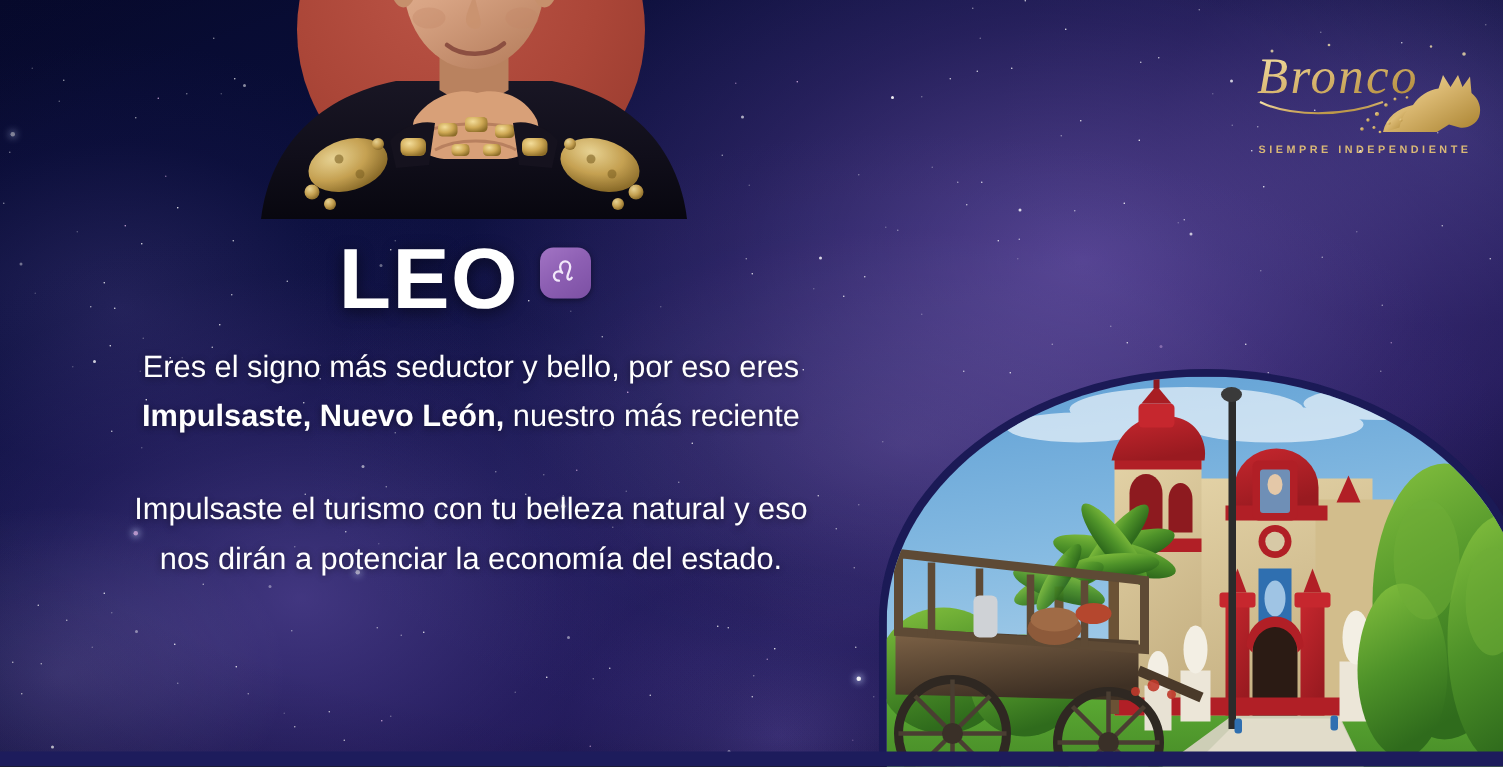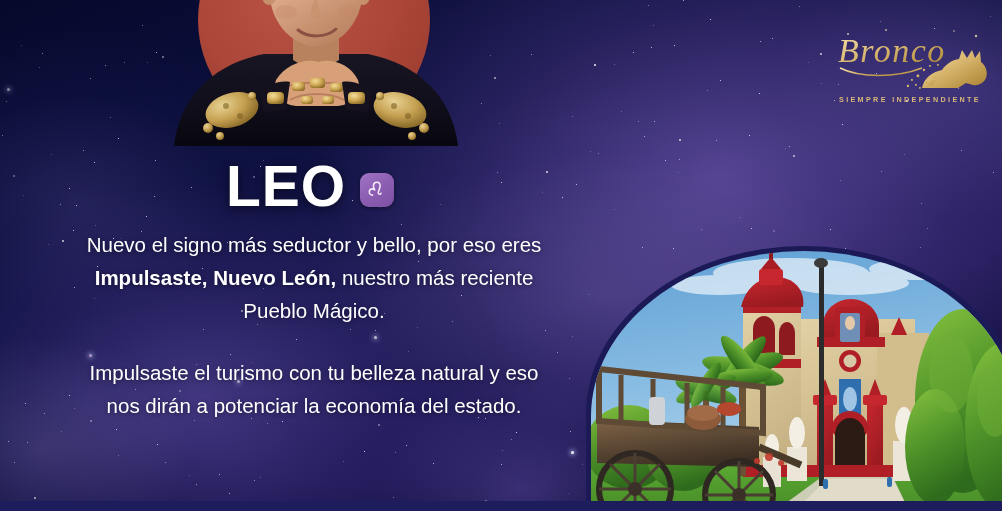--- a/index.html
+++ b/index.html
@@ -82,21 +82,20 @@
     height: 242px;
   }
 
   
   .title-row {
     position: absolute;
     left: 0;
     top: 158px;
     width: 620px;
     display: flex;
-    align-items: center;
     justify-content: center;
     gap: 14px;
   }
   .zodiac-name {
     font-size: 57px;
     font-weight: 700;
     letter-spacing: 1px;
     color: #ffffff;
     line-height: 1;
     text-shadow: 0 2px 10px rgba(0,0,0,0.55);
@@ -498,23 +497,22 @@
     <div class="zodiac-name">LEO</div>
     <div class="zodiac-badge">
       <svg width="22" height="22" viewBox="0 0 24 24" aria-hidden="true">
         <path d="M7.2 17.6 c-2.1 0 -3.6 -1.5 -3.6 -3.4 c0 -2 1.6 -3.4 3.5 -3.4 c1 0 1.9 .4 2.5 1.1 c-.9 -1.4 -1.5 -2.8 -1.5 -4.3 c0 -2.3 1.6 -4 3.7 -4 c2.1 0 3.6 1.6 3.6 3.8 c0 1.5 -.5 2.7 -1 4 c-.5 1.3 -1 2.4 -1 3.5 c0 1.1 .6 1.8 1.5 1.8 c.8 0 1.3 -.5 1.6 -1.2" fill="none" stroke="#f2e8fa" stroke-width="1.7" stroke-linecap="round" stroke-linejoin="round"></path>
       </svg>
     </div>
   </div>
 
   <div class="copy">
     <p>
-      <span class="just" style="display:block">Nuevo el signo más seductor y bello, por eso eres</span>
+      <span class="just" style="display:block">Eres el signo más seductor y bello, por eso eres</span>
       <span style="display:block"><b>Impulsaste, Nuevo León,</b><span> nuestro más reciente</span></span>
-      <span style="display:block">Pueblo Mágico.</span>
     </p>
     <div class="p-gap"></div>
     <p>
       <span class="just" style="display:block">Impulsaste el turismo con tu belleza natural y eso</span>
       <span class="just" style="display:block">nos dirán a potenciar la economía del estado.</span>
     </p>
   </div>
 
   <div class="logo">
     <div class="logo-mark">

